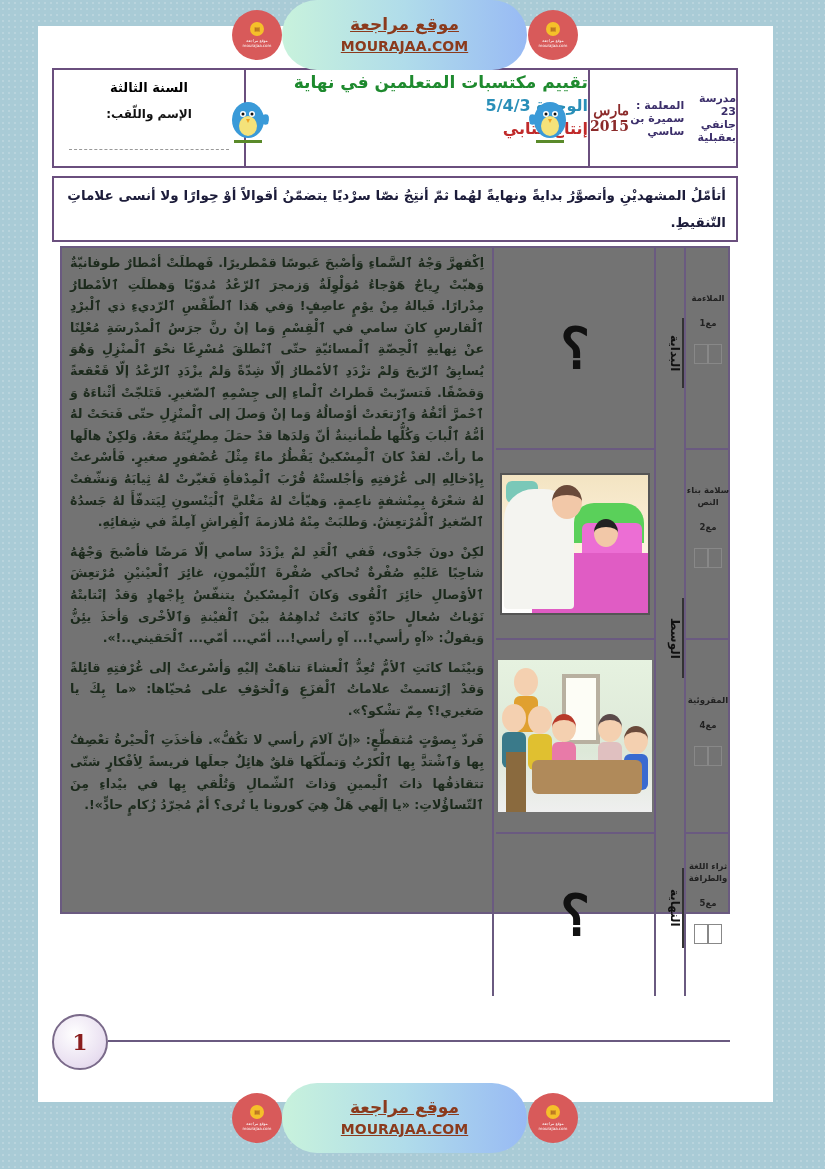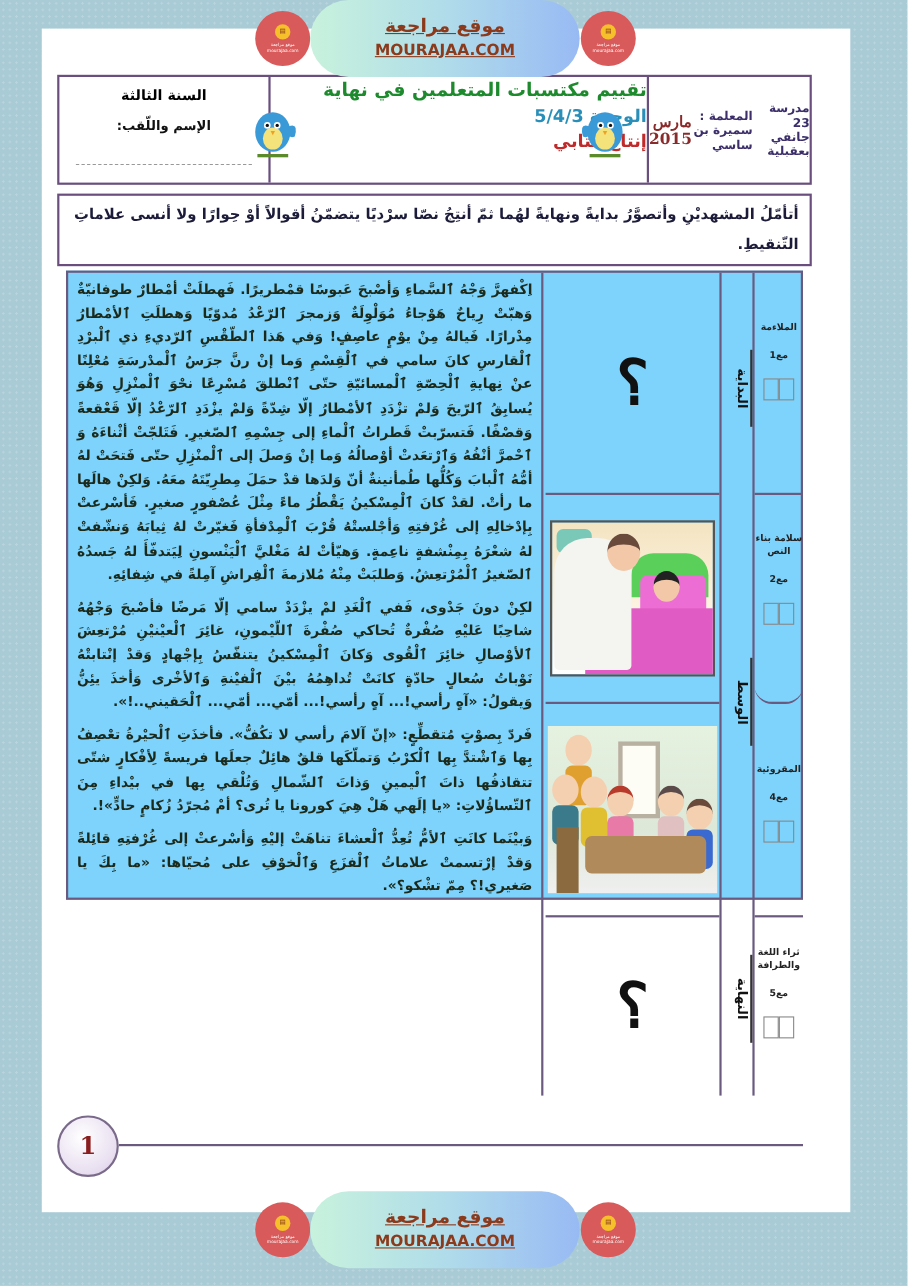--- a/index.html
+++ b/index.html
@@ -70,22 +70,22 @@
   
   .instr {
     position: absolute; left: 52px; top: 176px; width: 686px; height: 66px;
     border: 2px solid #6a4f7e; direction: rtl; padding: 4px 10px;
     font-size: 13.5px; font-weight: bold; color: #1c1c3a; line-height: 27px;
     background: #fff;
   }
 
   
   .tbl {
-    position: absolute; left: 60px; top: 246px; width: 670px; height: 572px;
-    border: 2px solid #6a5a80; background: #7dd3fc;
+    position: absolute; left: 60px; top: 246px; width: 670px; height: 668px;
+    border: 2px solid #6a5a80; background: #737373;
   }
   .text-col {
     position: absolute; left: 0; top: 0; width: 432px; height: 748px;
     border-right: 2px solid #6a5a80; direction: rtl; padding: 4px 8px;
     font-size: 12.6px; font-weight: bold; color: #1c2a1c; line-height: 21.6px;
     text-align: justify;
   }
   .text-col p { margin-bottom: 8px; }
   .pic-col { position: absolute; left: 434px; top: 0; width: 158px; height: 748px; }
   .pic-cell {
@@ -204,22 +204,22 @@
   <path d="M12 20 Q0 14 4 28 Q8 30 12 26 Z" fill="#3a9ad8"></path>
   <rect x="10" y="44" width="28" height="3" fill="#5a8a2a"></rect>
 </svg>
 
 <div class="instr">أتأمّلُ المشهديْنِ وأتصوَّرُ بدايةً ونهايةً لهُما ثمّ أنتِجُ نصّا سرْديًا يتضمّنُ أقوالاً أوْ حِوارًا ولا أنسى علاماتِ التّنقيطِ.</div>
 
 <div class="tbl">
   <div class="text-col">
     <p>اِكْفهرَّ وَجْهُ ٱلسَّماءِ وَأصْبحَ عَبوسًا قمْطريرًا. فَهطلَتْ أمْطارٌ طوفانيّةٌ وَهبّتْ رِياحٌ هَوْجاءُ مُوَلْوِلَةٌ وَزمجرَ ٱلرّعْدُ مُدوّيًا وَهطلَتِ ٱلأمْطارُ مِدْرارًا. فَيالهُ مِنْ يوْمٍ عاصِفٍ! وَفي هَذا ٱلطّقْسِ ٱلرّديءِ ذي ٱلْبرْدِ ٱلْقارسِ كانَ سامي في ٱلْقِسْمِ وَما إنْ رنَّ جرَسُ ٱلْمدْرسَةِ مُعْلِنًا عنْ نِهايةِ ٱلْحِصّةِ ٱلْمسائيّةِ حتّى ٱنْطلقَ مُسْرِعًا نحْوَ ٱلْمنْزِلِ وَهُوَ يُسابِقُ ٱلرّيحَ وَلمْ تزْدَدِ ٱلأمْطارُ إلّا شِدّةً وَلمْ يزْدَدِ ٱلرّعْدُ إلّا قَعْقعةً وَقصْفًا. فَتسرّبتْ قَطراتُ ٱلْماءِ إلى جِسْمِهِ ٱلصّغيرِ. فَتَلجّتْ أثْناءَهُ وَ ٱحْمرَّ أنْفُهُ وَٱرْتعَدتْ أوْصالُهُ وَما إنْ وَصلَ إلى ٱلْمنْزِلِ حتّى فَتحَتْ لهُ أمُّهُ ٱلْبابَ وَكُلُّها طُمأنينةٌ أنّ وَلدَها قدْ حمَلَ مِطرِيّتَهُ معَهُ. وَلكِنْ هالَها ما رأتْ. لقدْ كانَ ٱلْمِسْكينُ يَقْطُرُ ماءً مِثْلَ عُصْفورٍ صغيرٍ. فَأسْرعتْ بِإدْخالِهِ إلى غُرْفتِهِ وَأجْلستْهُ قُرْبَ ٱلْمِدْفأةِ فَغيّرتْ لهُ ثِيابَهُ وَنشّفتْ لهُ شعْرَهُ بِمِنْشفةٍ ناعِمةٍ. وَهيّأتْ لهُ مَغْليَّ ٱلْيَنْسونِ لِيَتدفّأَ لهُ جَسدُهُ ٱلصّغيرُ ٱلْمُرْتعِشُ. وَطلبَتْ مِنْهُ مُلازمةَ ٱلْفِراشِ آمِلةً في شِفائِهِ.</p>
     <p>لكِنْ دونَ جَدْوى، فَفي ٱلْغَدِ لمْ يزْدَدْ سامي إلّا مَرضًا فأصْبحَ وَجْهُهُ شاحِبًا عَليْهِ صُفْرةٌ تُحاكي صُفْرةَ ٱللّيْمونِ، غائِرَ ٱلْعيْنيْنِ مُرْتعِشَ ٱلأوْصالِ خائِرَ ٱلْقُوى وَكانَ ٱلْمِسْكينُ يتنفّسُ بِإجْهادٍ وَقدْ إنْتابتْهُ نَوْباتُ سُعالٍ حادّةٍ كانَتْ تُداهِمُهُ بيْنَ ٱلْفيْنةِ وَٱلأخْرى وَأخذَ يئِنُّ وَيقولُ: «آهٍ رأسي!... آهٍ رأسي!... أمّي... أمّي... ٱلْحَقيني..!».</p>
+    <p>وَبيْنَما كانَتِ ٱلأمُّ تُعِدُّ ٱلْعشاءَ تناهَتْ إليْهِ وَأسْرعتْ إلى غُرْفتِهِ قائِلةً وَقدْ إرْتسمتْ علاماتُ ٱلْفزَعِ وَٱلْخوْفِ على مُحيّاها: «ما بِكَ يا صَغيري!؟ مِمّ تشْكو؟».</p>
     <p>فَردّ بِصوْتٍ مُتقطِّعٍ: «إنّ آلامَ رأسي لا تكُفُّ». فأخذَتِ ٱلْحيْرةُ تعْصِفُ بِها وَٱشْتدَّ بِها ٱلْكرْبُ وَتملّكَها قلقٌ هائِلٌ جعلَها فريسةً لِأفْكارٍ شتّى تتقاذفُها ذاتَ ٱلْيمينِ وَذاتَ ٱلشّمالِ وَتُلْقي بِها في بيْداءِ مِنَ ٱلتّساؤُلاتِ: «يا إلَهي هَلْ هِيَ كورونا يا تُرى؟ أمْ مُجرّدُ زُكامٍ حادٍّ»!.</p>
-    <p>وَبيْنَما كانَتِ ٱلأمُّ تُعِدُّ ٱلْعشاءَ تناهَتْ إليْهِ وَأسْرعتْ إلى غُرْفتِهِ قائِلةً وَقدْ إرْتسمتْ علاماتُ ٱلْفزَعِ وَٱلْخوْفِ على مُحيّاها: «ما بِكَ يا صَغيري!؟ مِمّ تشْكو؟».</p>
   </div>
 
   <div class="pic-col">
     <div class="pic-cell" style="top:0; height:202px;">
       <span class="qmark">؟</span>
     </div>
     <div class="pic-cell" style="top:202px; height:190px;">
       <div class="illus1">
         <div class="headboard"></div>
         <div class="pillow"></div>
@@ -262,21 +262,21 @@
 
   <div class="crit-col">
     <div class="crit-cell" style="top:0; height:202px;">
       <div class="crit">الملاءمة</div>
       <div class="score">مع1</div>
       <div class="boxes">
           <span></span>
           <span></span>
         </div>
     </div>
-    <div class="crit-cell" style="top:202px; height:190px; padding-top:34px;border-radius:16px;">
+    <div class="crit-cell" style="top:202px; height:190px; padding-top:34px;">
       <div class="crit">سلامة بناء النص</div>
       <div class="score">مع2</div>
       <div class="boxes">
           <span></span>
           <span></span>
         </div>
     </div>
     <div class="crit-cell" style="top:392px; height:194px; padding-top:54px;">
       <div class="crit">المقروئية</div>
       <div class="score">مع4</div>

